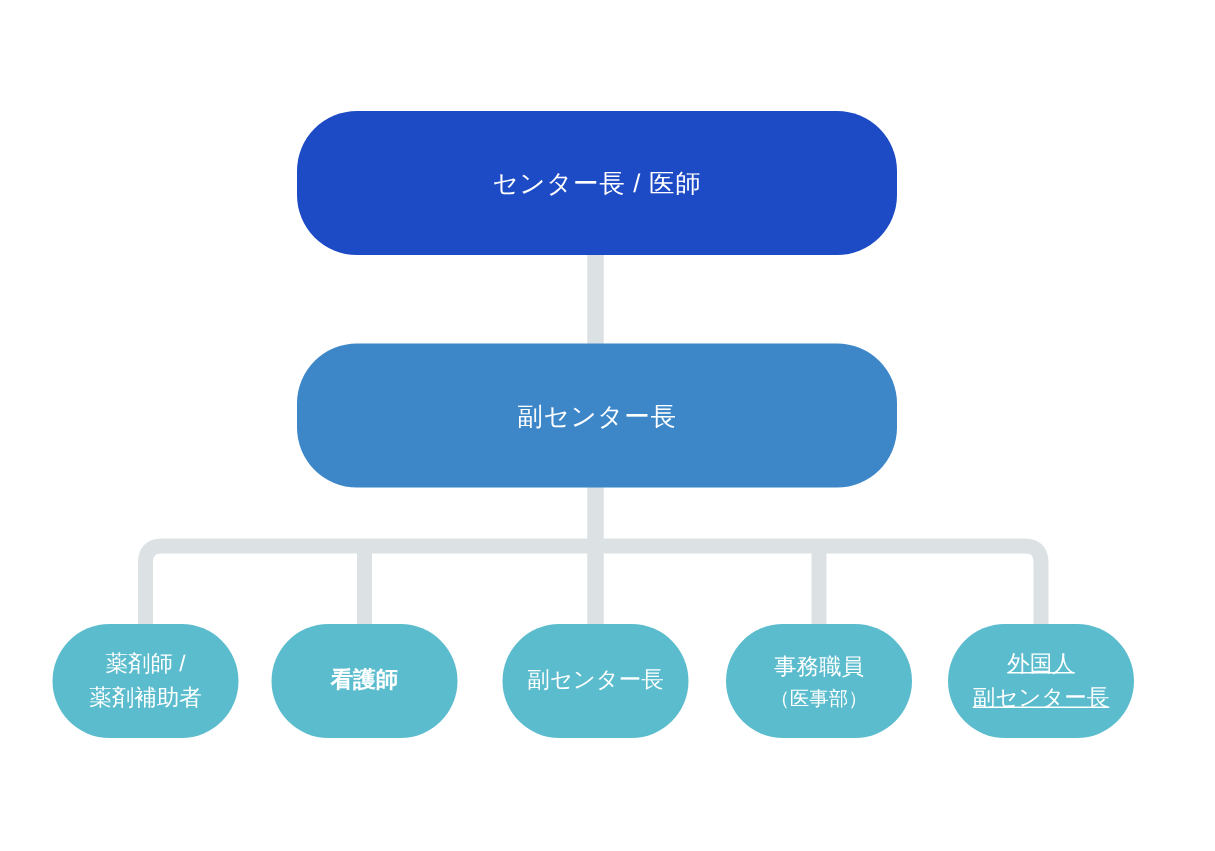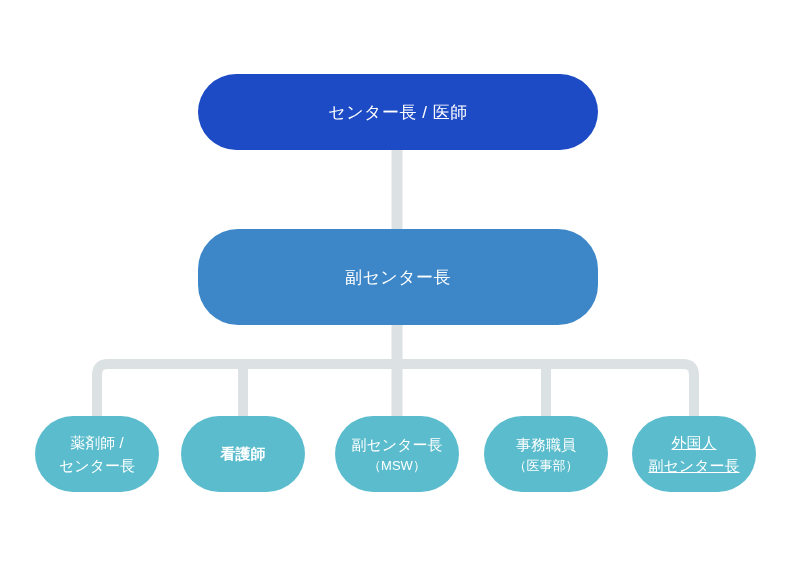--- a/index.html
+++ b/index.html
@@ -33,21 +33,21 @@
     text-align: center;
     color: #ffffff;
   }
   .node .label {
     width: 100%;
   }
   .node-director {
     left: 198px;
     top: 74px;
     width: 400px;
-    height: 76px;
+    height: 96px;
     background: #1d4ac5;
     border-radius: 40px;
     font-size: 17px;
     letter-spacing: 0.5px;
   }
   .node-deputy {
     left: 198px;
     top: 229px;
     width: 400px;
     height: 96px;
@@ -99,34 +99,33 @@
     <div class="label">センター長 / 医師</div>
   </div>
 
   <div class="node node-deputy">
     <div class="label">副センター長</div>
   </div>
 
   <div class="node dept dept-1">
     <div class="label">
       <div class="line">薬剤師 /</div>
-      <div class="line">センター長</div>
+      <div class="line">薬剤補助者</div>
     </div>
   </div>
 
   <div class="node dept dept-2">
     <div class="label">
       <div class="line">看護師</div>
     </div>
   </div>
 
   <div class="node dept dept-3">
     <div class="label">
       <div class="line">副センター長</div>
-      <div class="line paren">（MSW）</div>
     </div>
   </div>
 
   <div class="node dept dept-4">
     <div class="label">
       <div class="line">事務職員</div>
       <div class="line paren">（医事部）</div>
     </div>
   </div>
 

